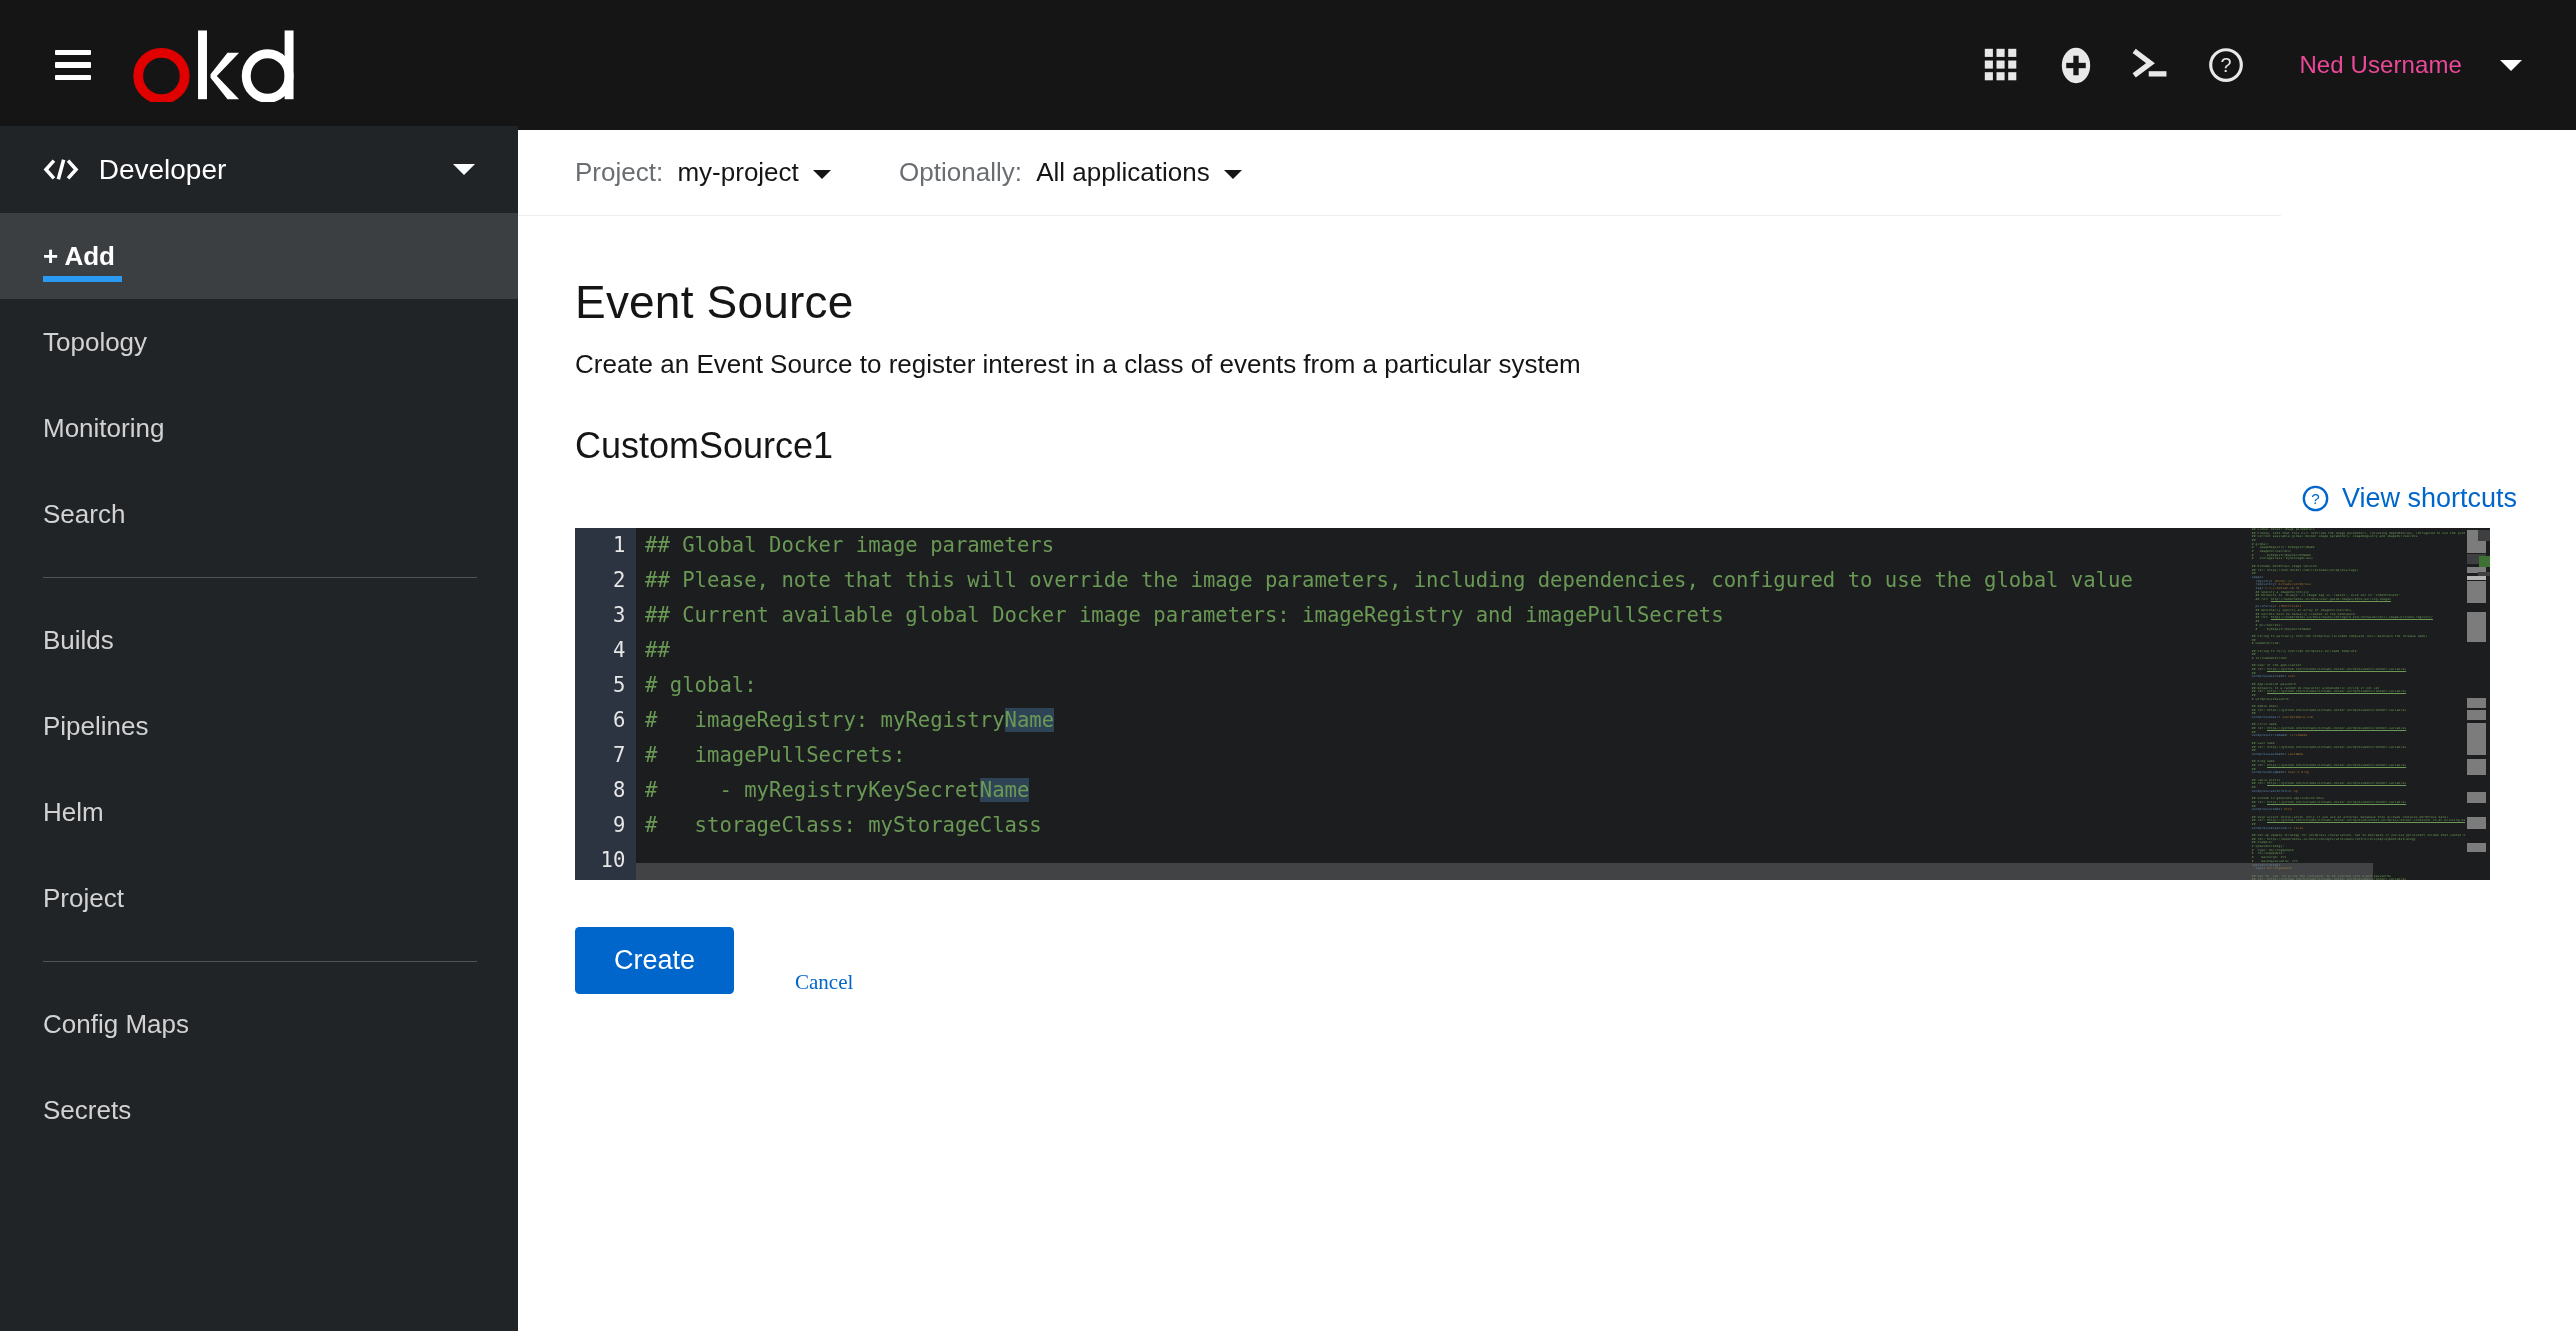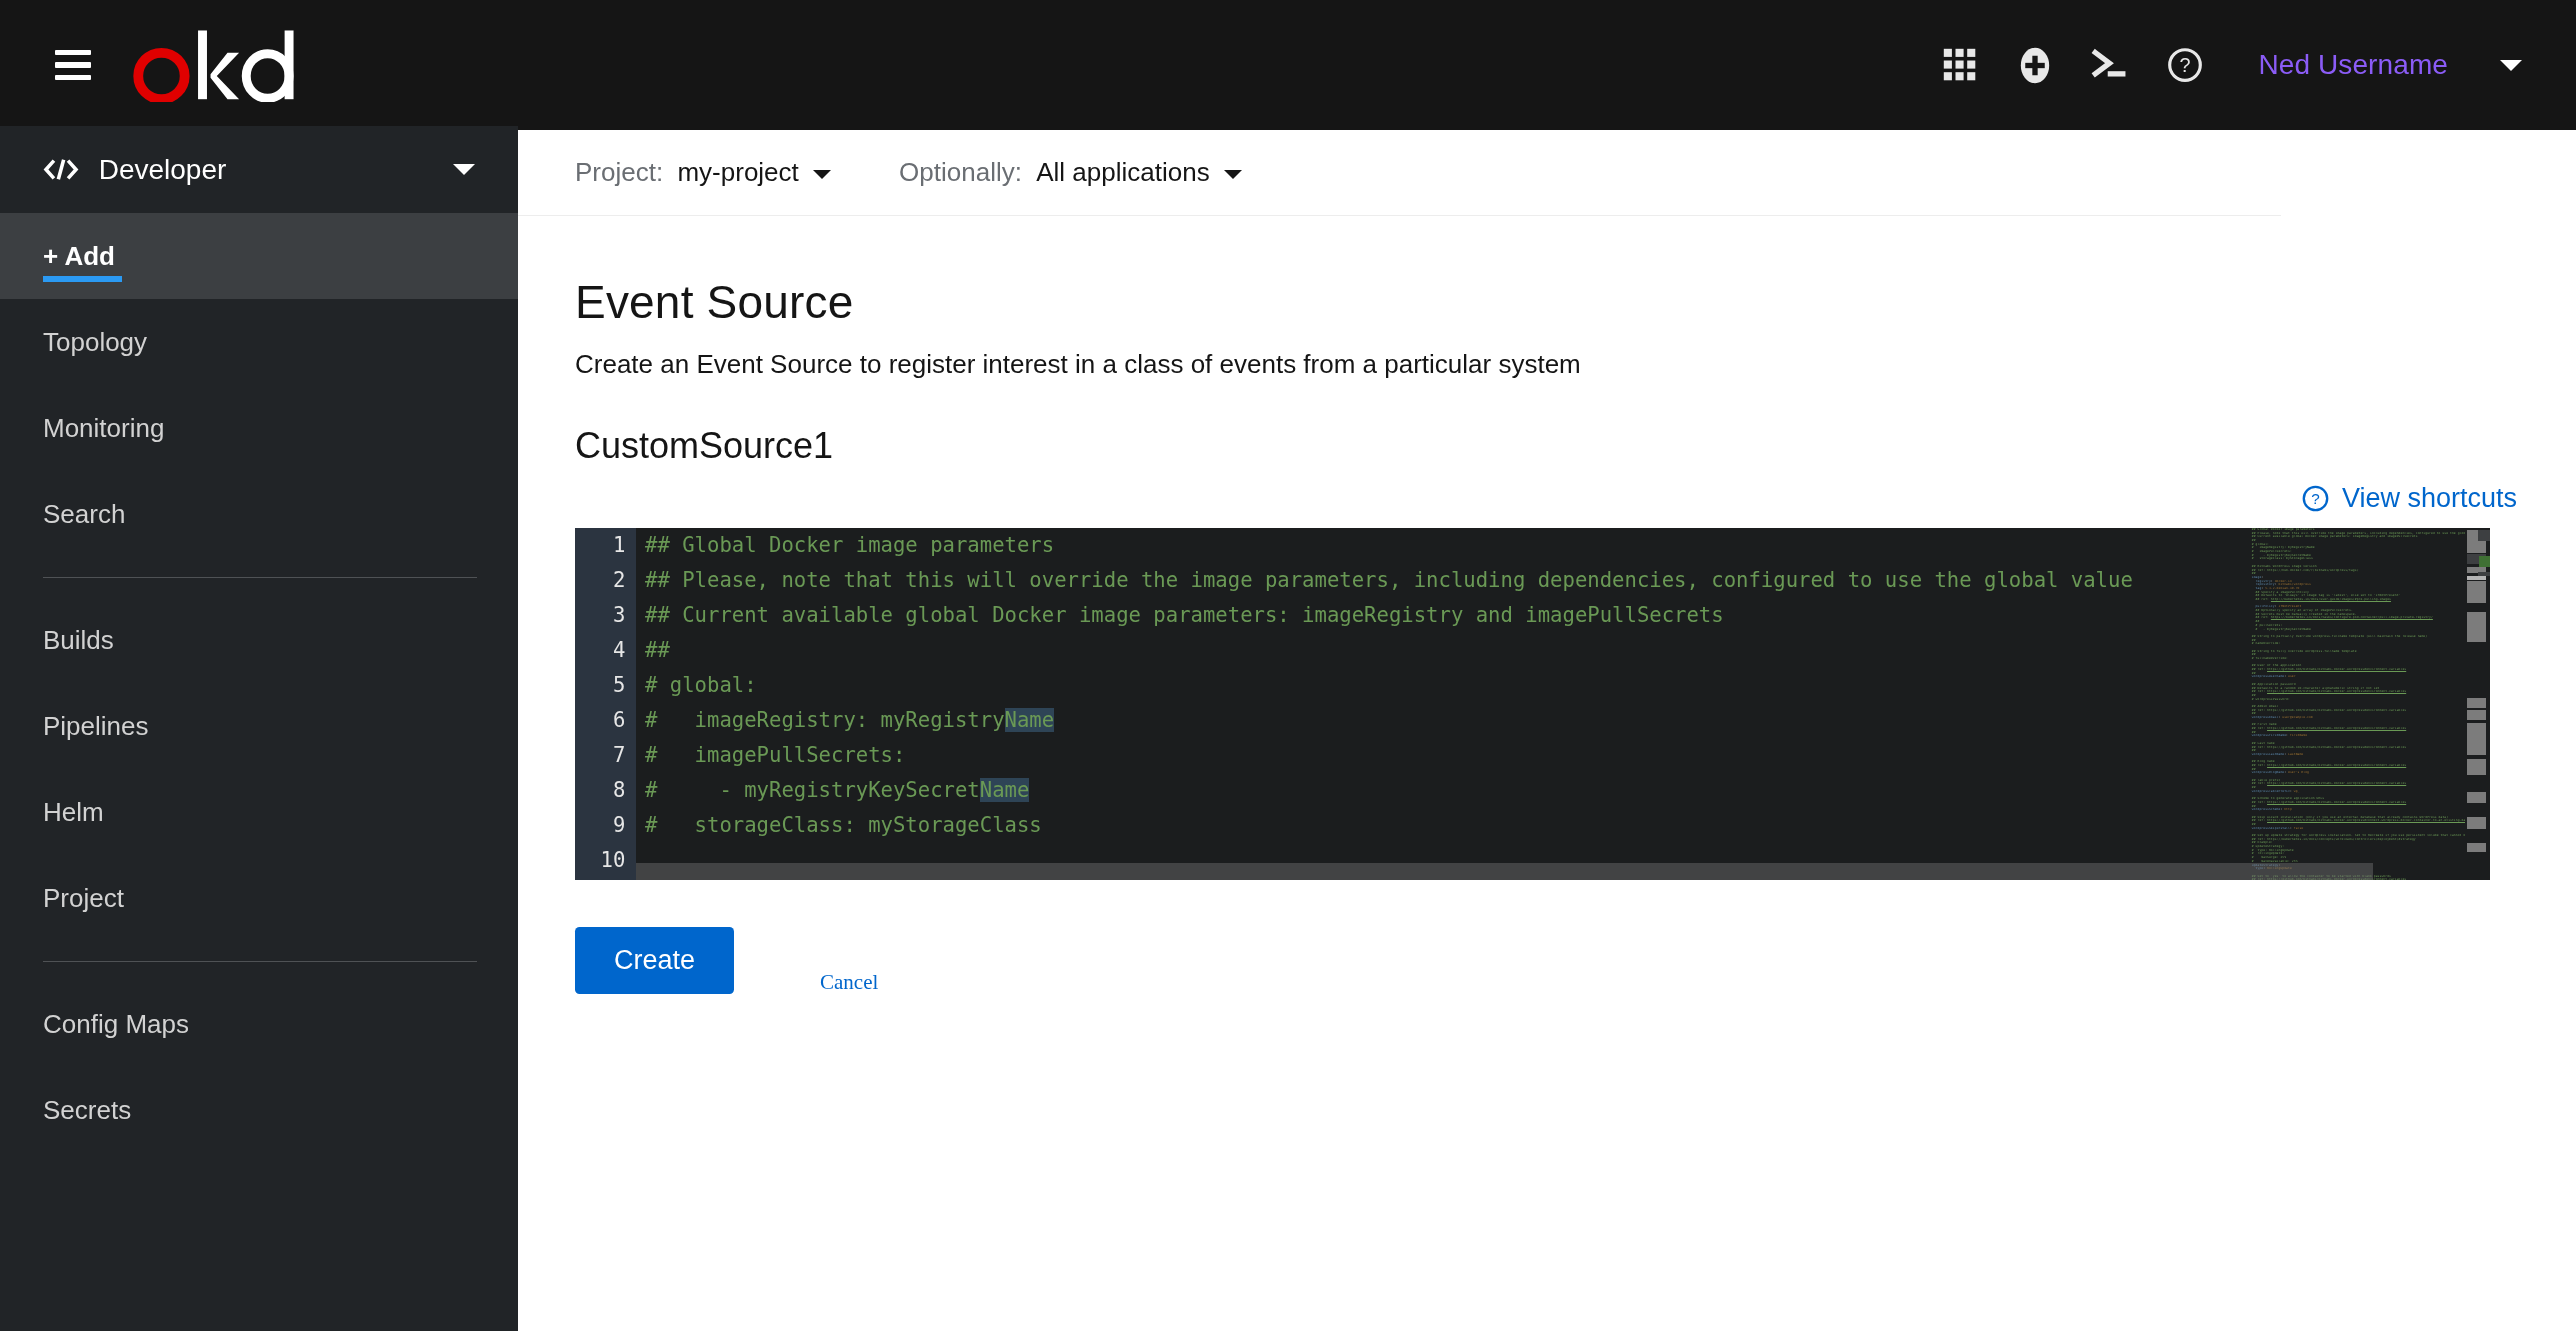--- a/index.html
+++ b/index.html
@@ -37,22 +37,22 @@
     cursor: pointer;
   }
   .mh-btn svg { display: block; }
 
   .user-area {
     display: flex; align-items: center;
     margin-left: 36px; margin-right: 54px;
     cursor: pointer;
   }
   .user-name {
-    color: #8b5cf6; font-size: 28px; letter-spacing: 0.1px;
-    margin-right: 52px; white-space: nowrap;
+    color: #ec4899; font-size: 24px; letter-spacing: 0.1px;
+    margin-right: 38px; white-space: nowrap;
   }
   .caret-dn {
     width: 0; height: 0;
     border-left: 11.6px solid transparent;
     border-right: 11.6px solid transparent;
     border-top: 11.6px solid #ffffff;
   }
 
   
   .sidebar {
@@ -221,21 +221,20 @@
   .hscroll {
     position: absolute; left: 61px; bottom: 0;
     height: 17px; width: 1737px;
     background: rgba(121,121,121,.42);
   }
 
   
   .actions {
     display: flex; align-items: center;
     margin: 46px 0 0 57px;
-    gap: 25px;
   }
   .btn-create {
     background: #0066cc; color: #fff;
     font-size: 27px; border: none;
     padding: 18px 39px; border-radius: 4.5px;
     cursor: pointer;
     font-family: "Liberation Sans", sans-serif;
   }
   .btn-cancel {
     color: #0066cc; font-size: 21px;

